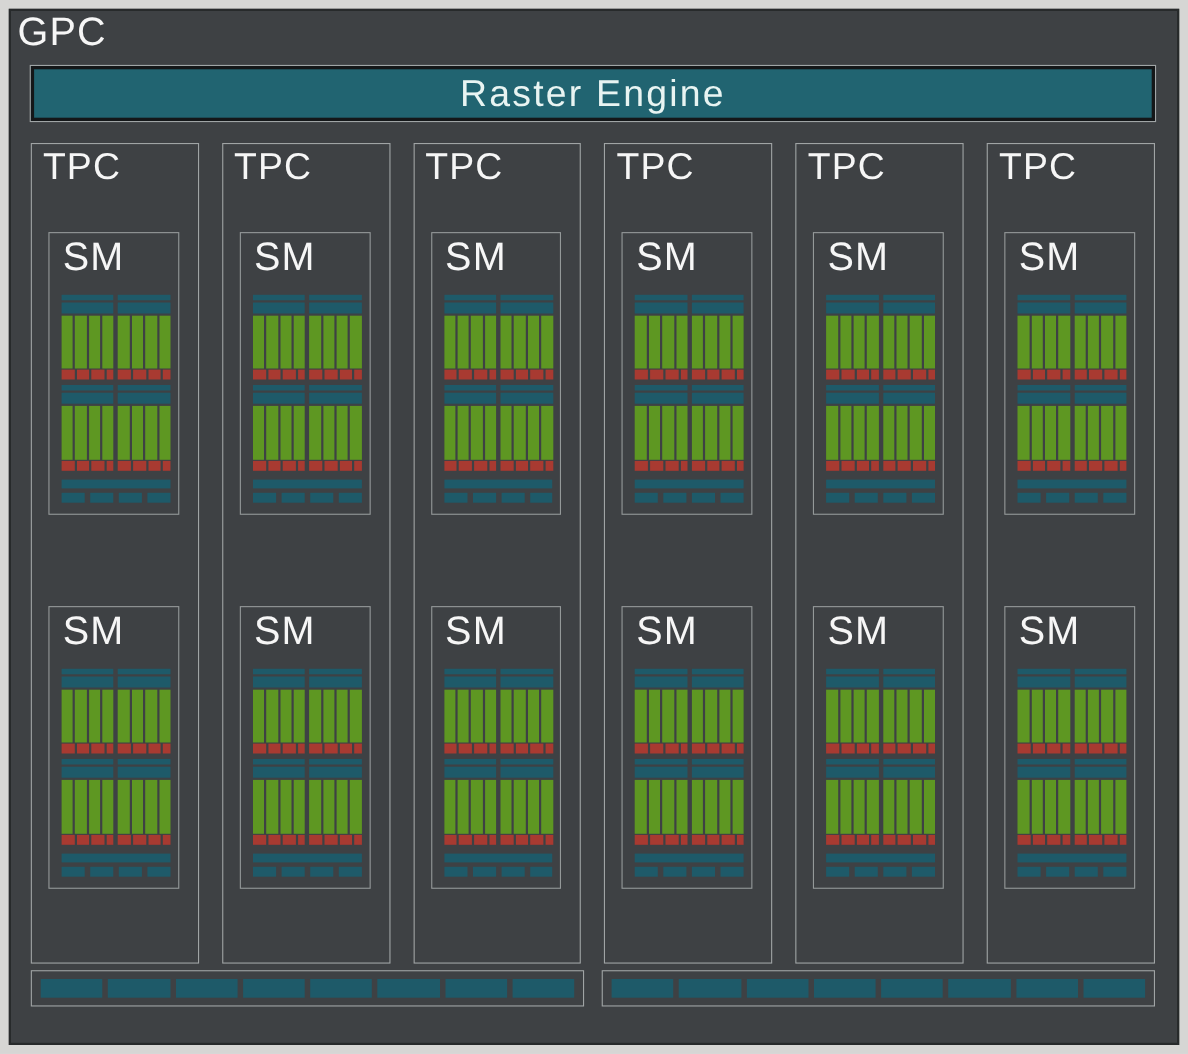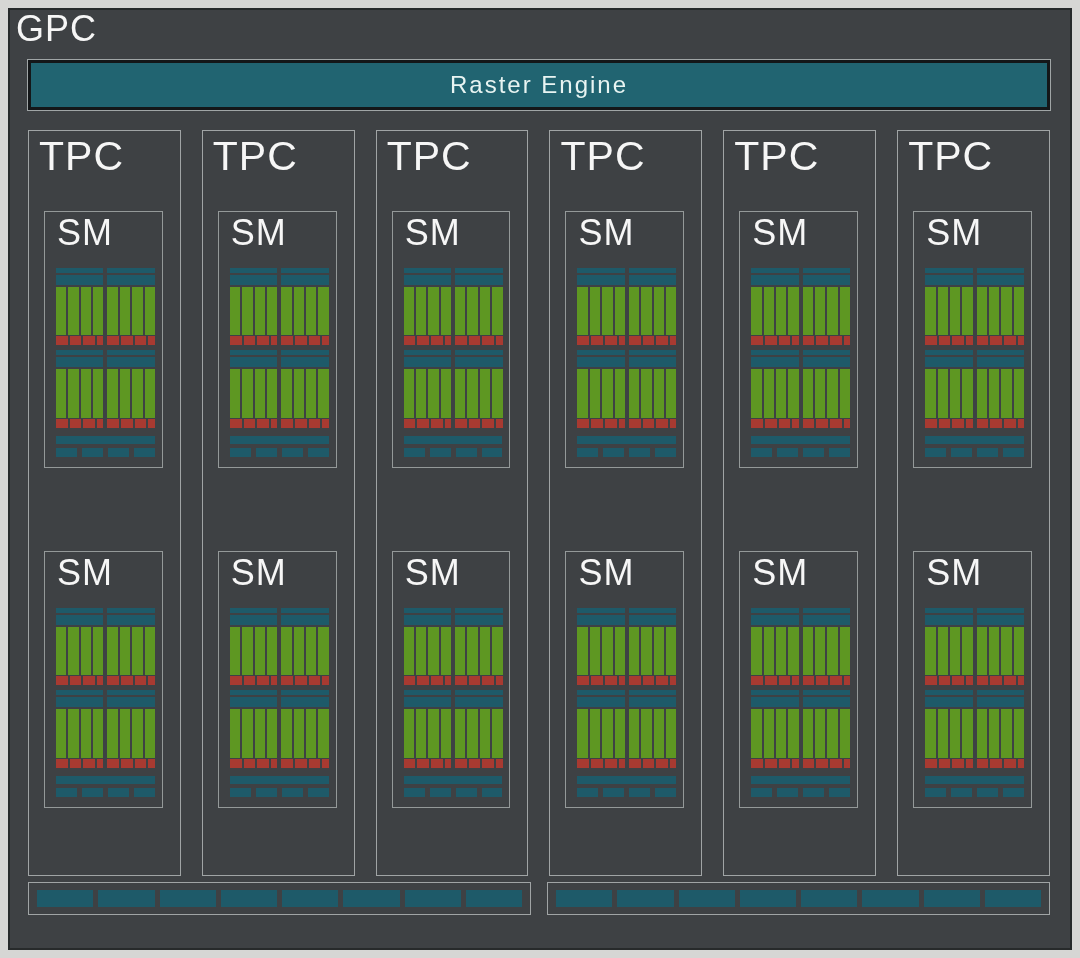--- a/index.html
+++ b/index.html
@@ -22,33 +22,33 @@
   }
   .raster{
     position:absolute;left:18px;top:50px;width:1022px;height:50px;
     box-sizing:border-box;
     background:var(--raster-teal,#216471);
     border:3px solid var(--raster-border,#141719);
     outline:1px solid rgba(178,183,183,.85);
     display:flex;align-items:center;justify-content:center;
   }
   .raster span{
-    font-size:24px;color:var(--raster-text,#e8f4f2);letter-spacing:2px;
+    font-size:34px;color:var(--raster-text,#e8f4f2);letter-spacing:2px;
   }
   .tpc-row{
     position:absolute;left:18px;top:120px;width:1022px;height:746px;
     display:flex;gap:21px;
   }
   .tpc{
     flex:1 1 0;position:relative;box-sizing:border-box;
     border:1.5px solid rgba(178,182,182,.85);
   }
   .tpc-label{
     position:absolute;left:10px;top:2px;
-    font-size:41px;color:var(--label,#f6f6f6);letter-spacing:1px;
+    font-size:34px;color:var(--label,#f6f6f6);letter-spacing:1px;
   }
   .sm{
     position:absolute;left:15px;right:17px;height:257px;
     box-sizing:border-box;
     border:1.5px solid rgba(170,175,175,.8);
   }
   .sm-1{top:80px;}
   .sm-2{top:420px;}
   .sm-label{
     position:absolute;left:12px;top:0px;

